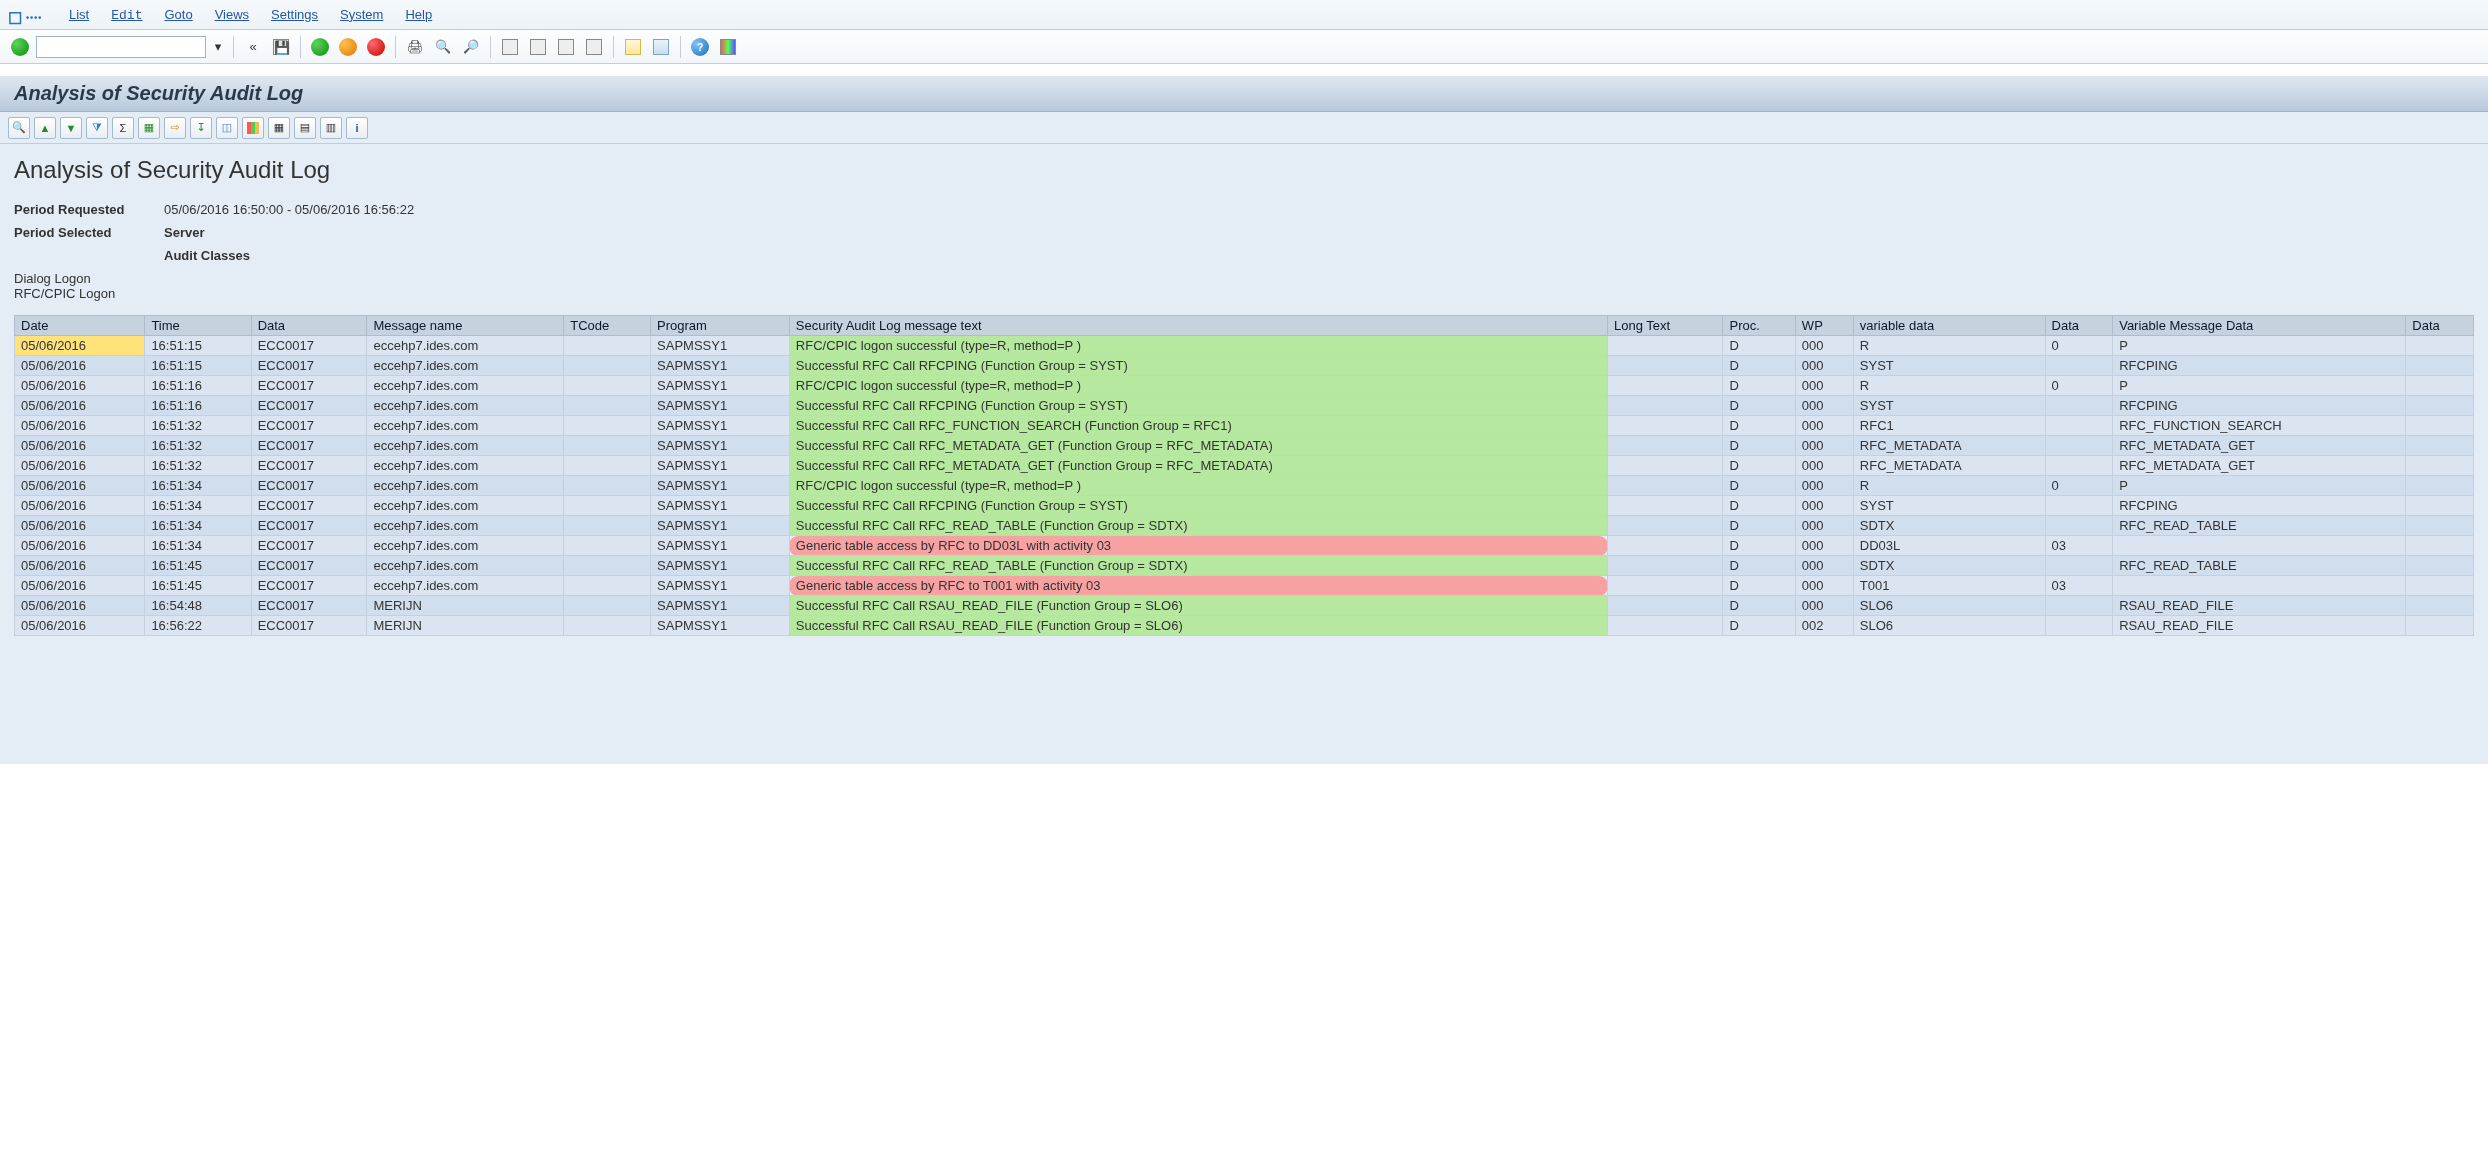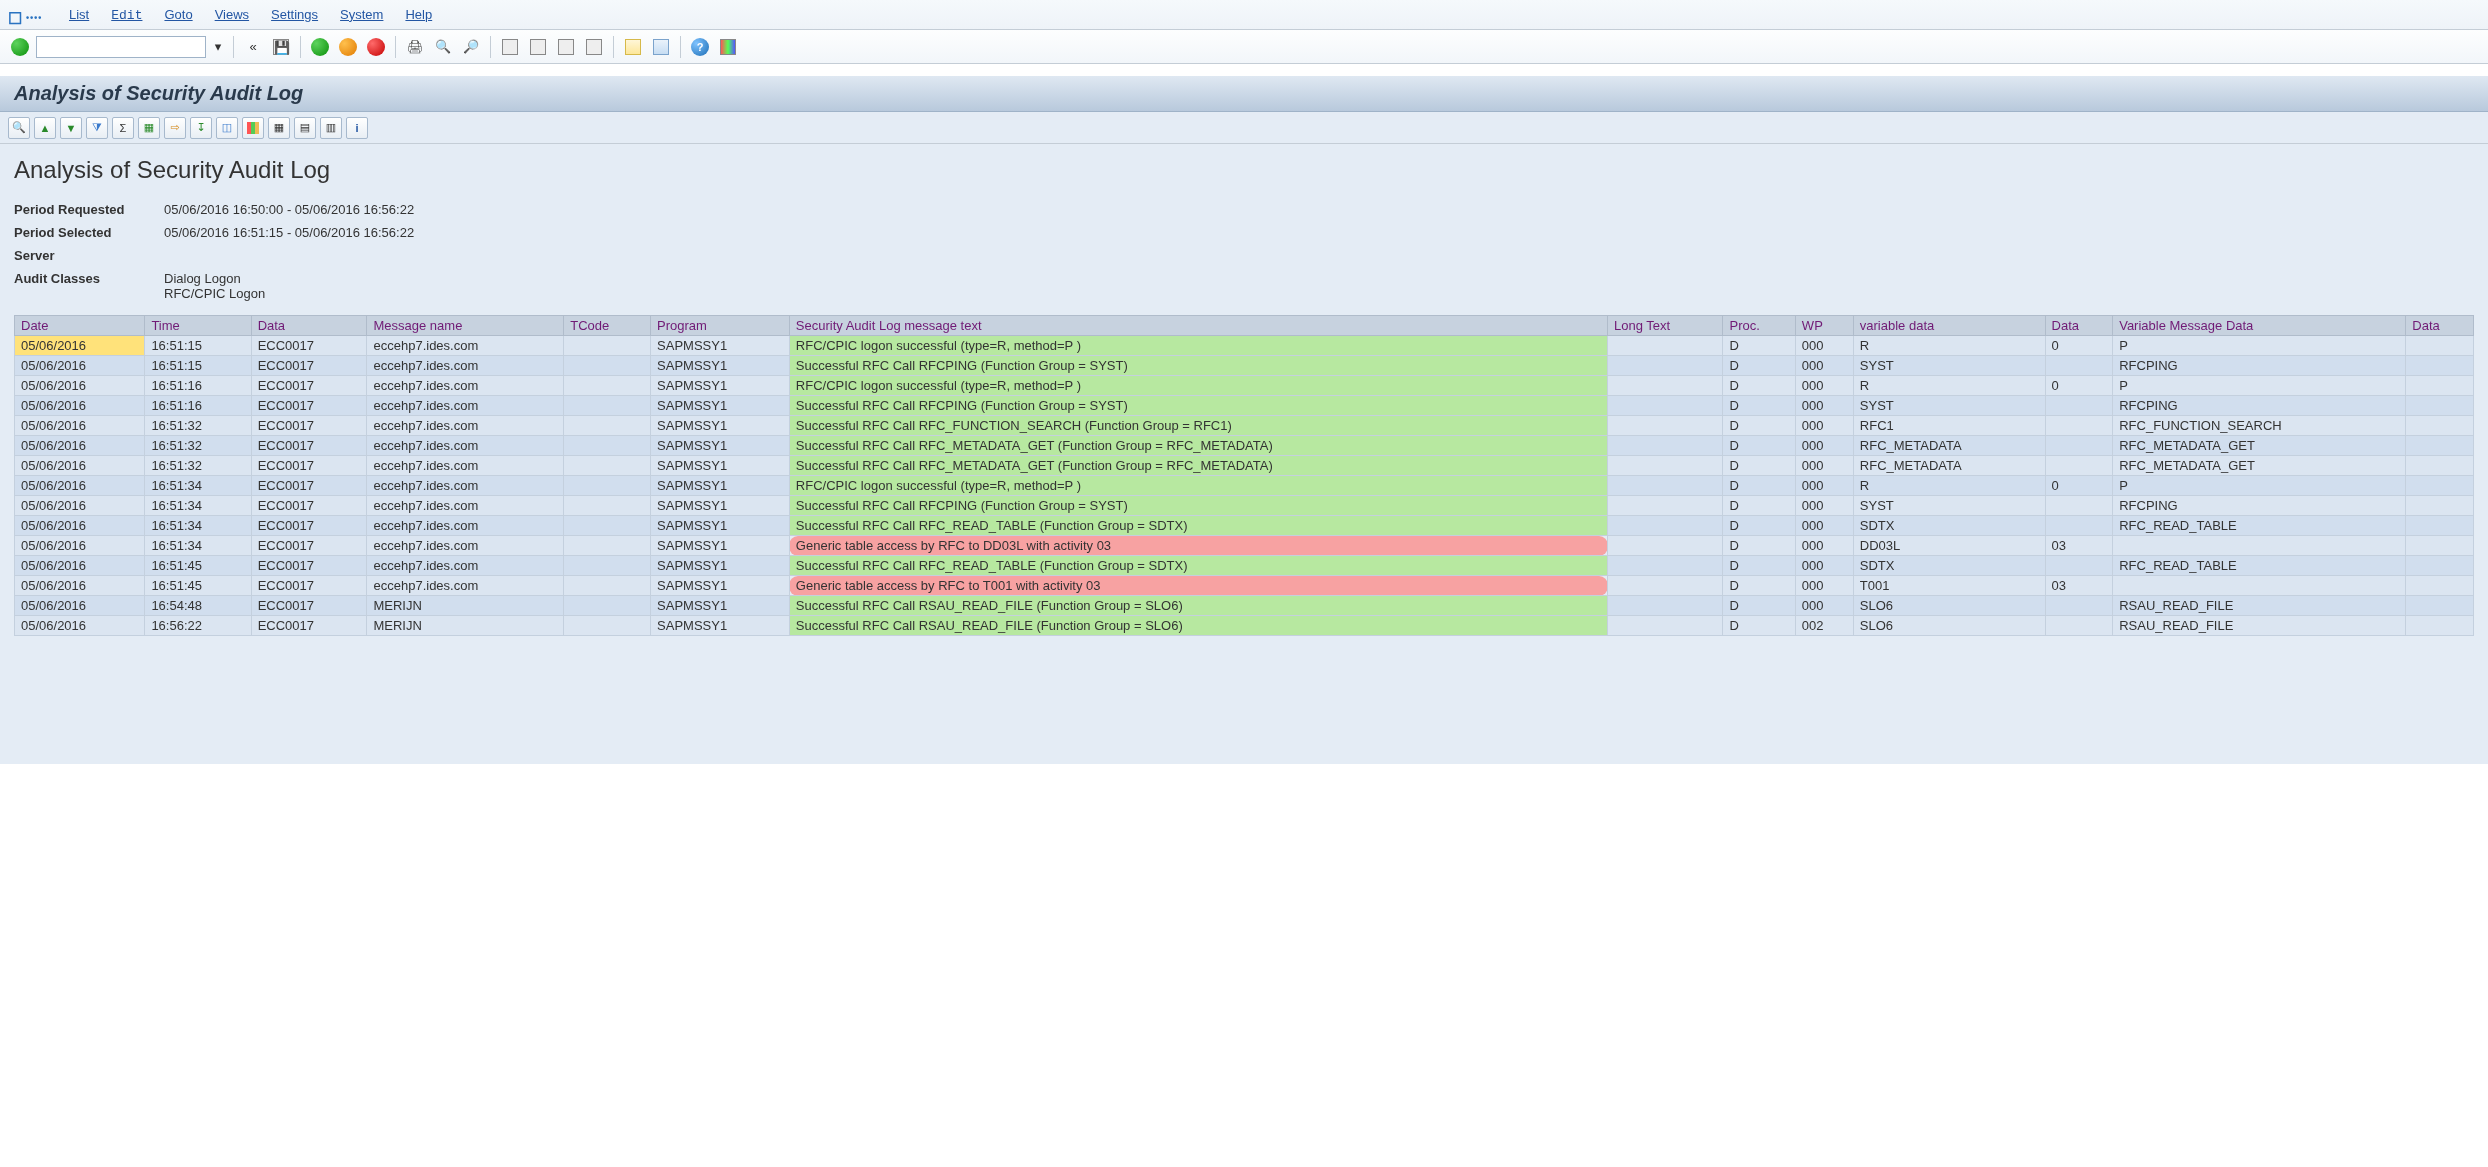--- a/index.html
+++ b/index.html
@@ -27,21 +27,21 @@
   
   .localtb{background:#e4ecf5;height:32px;border-bottom:1px solid #c4cdd6;display:flex;align-items:center;padding:0 8px;gap:4px;}
   .localtb .lbtn{width:22px;height:22px;border:1px solid #a7b9cd;background:linear-gradient(#fff,#e8eef4);border-radius:2px;cursor:pointer;display:inline-flex;align-items:center;justify-content:center;font-size:11px;}
   
   .content{background:#e4ecf5;padding:12px 14px 0 14px;min-height:620px;}
   .content h1{font-size:24px;font-weight:normal;color:#333;margin-bottom:18px;}
   .meta{display:grid;grid-template-columns:150px 1fr;row-gap:8px;font-size:13px;margin-bottom:14px;}
   .meta .lbl{font-weight:bold;}
   
   table.alv{border-collapse:collapse;width:100%;font-size:13px;}
-  table.alv th{background:#c7d2df;border:1px solid #b0bccb;padding:2px 6px;text-align:left;font-weight:normal;color:#701a75;white-space:nowrap;}
+  table.alv th{background:#c7d2df;border:1px solid #b0bccb;padding:2px 6px;text-align:left;font-weight:normal;color:#0f172a;white-space:nowrap;}
   table.alv td{border:1px solid #c4d0de;padding:2px 6px;background:#dbe5f1;white-space:nowrap;}
   .msg-green{background:#b7e8a0 !important;}
   .msg-red{background:#f7a2a2 !important;border-radius:9px;}
   .cell-sel{background:#ffe27a !important;}
   tr.striped td{background:#d1deee;}
 </style>
 </head>
 <body>
 
 <div class="menubar">
@@ -133,21 +133,20 @@
   <span class="lbtn" style="color:#2356a3;font-weight:bold;">i</span>
 </div>
 
 <div class="content">
   <h1>Analysis of Security Audit Log</h1>
 
   <div class="meta">
     <span class="lbl">Period Requested</span>
     <span>05/06/2016 16:50:00 - 05/06/2016 16:56:22</span>
     <span class="lbl">Period Selected</span>
-    <span>05/06/2016 16:51:15 - 05/06/2016 16:56:22</span>
     <span class="lbl">Server</span>
     <span></span>
     <span class="lbl">Audit Classes</span>
     <span>
       <span>Dialog Logon</span><br>
       <span>RFC/CPIC Logon</span>
     </span>
   </div>
 
   <table class="alv">

